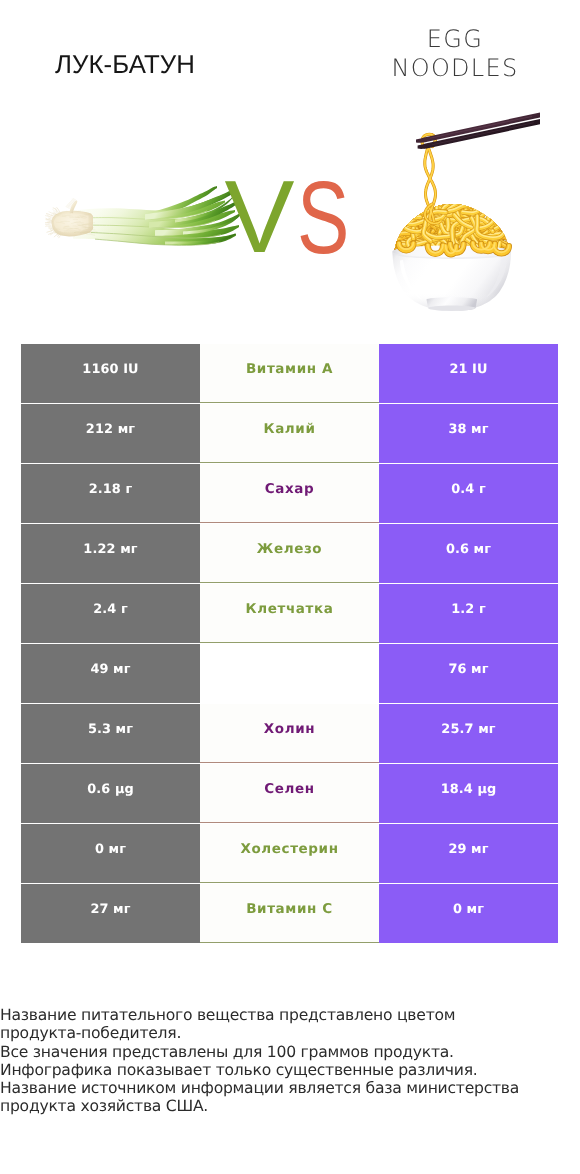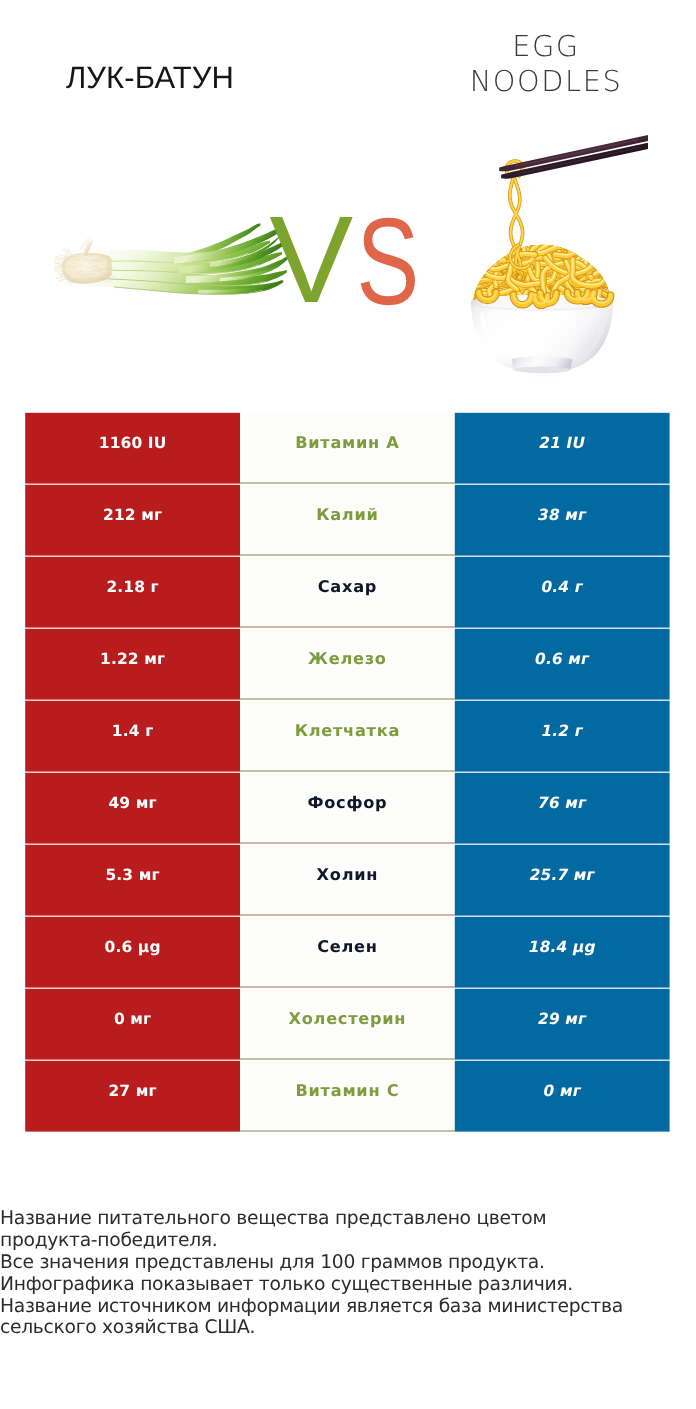--- a/index.html
+++ b/index.html
@@ -27,26 +27,26 @@
   .vs .s{fill:#e0664a;}
 
   
   .tbl{position:absolute;left:21px;top:344px;width:537px;height:600px;}
   .row{position:relative;height:60px;width:100%;}
   .cell{position:absolute;top:0;height:58.8px;box-sizing:border-box;
         display:flex;align-items:center;justify-content:center;
         font-size:13.3px;font-weight:700;letter-spacing:0.15px;
         padding-bottom:8px;
         font-family:"DejaVu Sans",sans-serif;}
-  .c-left{left:0;width:179px;background:#b91c1c;color:#ffffff;font-size:12.9px;letter-spacing:0.1px;}
+  .c-left{left:0;width:179px;background:#737373;color:#ffffff;font-size:12.9px;letter-spacing:0.1px;}
   .c-mid{left:179px;width:179px;background:#fdfdfb;border-bottom:1px solid #939f6b;
         font-size:13.5px;letter-spacing:0.6px;}
-  .c-right{left:358px;width:179px;background:#0369a1;color:#ffffff;font-size:12.9px;letter-spacing:0.1px;font-style:italic;}
+  .c-right{left:358px;width:179px;background:#8b5cf6;color:#ffffff;font-size:12.9px;letter-spacing:0.1px;}
   .row.green  .c-mid{color:#7d9c3e;border-bottom-color:#939f6b;}
-  .row.orange .c-mid{color:#0f172a;border-bottom-color:#b08a7d;}
+  .row.orange .c-mid{color:#701a75;border-bottom-color:#b08a7d;}
 
   
   .footer{position:absolute;left:0;top:1006px;width:580px;text-align:left;
      font-size:15.6px;color:#2b2b2b;line-height:18.3px;font-weight:400;
      letter-spacing:-0.25px;
      font-family:"DejaVu Sans",sans-serif;}
 </style>
 </head>
 <body>
 
@@ -874,27 +874,26 @@
       <div class="cell c-left">2.18 г</div>
       <div class="cell c-mid">Сахар</div>
       <div class="cell c-right">0.4 г</div>
     </div>
     <div class="row green">
       <div class="cell c-left">1.22 мг</div>
       <div class="cell c-mid">Железо</div>
       <div class="cell c-right">0.6 мг</div>
     </div>
     <div class="row green">
-      <div class="cell c-left">1.4 г</div>
+      <div class="cell c-left">2.4 г</div>
       <div class="cell c-mid">Клетчатка</div>
       <div class="cell c-right">1.2 г</div>
     </div>
     <div class="row orange">
       <div class="cell c-left">49 мг</div>
-      <div class="cell c-mid">Фосфор</div>
       <div class="cell c-right">76 мг</div>
     </div>
     <div class="row orange">
       <div class="cell c-left">5.3 мг</div>
       <div class="cell c-mid">Холин</div>
       <div class="cell c-right">25.7 мг</div>
     </div>
     <div class="row orange">
       <div class="cell c-left">0.6 µg</div>
       <div class="cell c-mid">Селен</div>
@@ -911,15 +910,15 @@
       <div class="cell c-right">0 мг</div>
     </div>
   </div>
 
   <div class="footer">
   <div>Название питательного вещества представлено цветом</div>
   <div>продукта-победителя.</div>
   <div>Все значения представлены для 100 граммов продукта.</div>
   <div>Инфографика показывает только существенные различия.</div>
   <div>Название источником информации является база министерства</div>
-  <div>сельского хозяйства США.</div>
+  <div>продукта хозяйства США.</div>
   </div>
 </div>
 
 </body></html>

